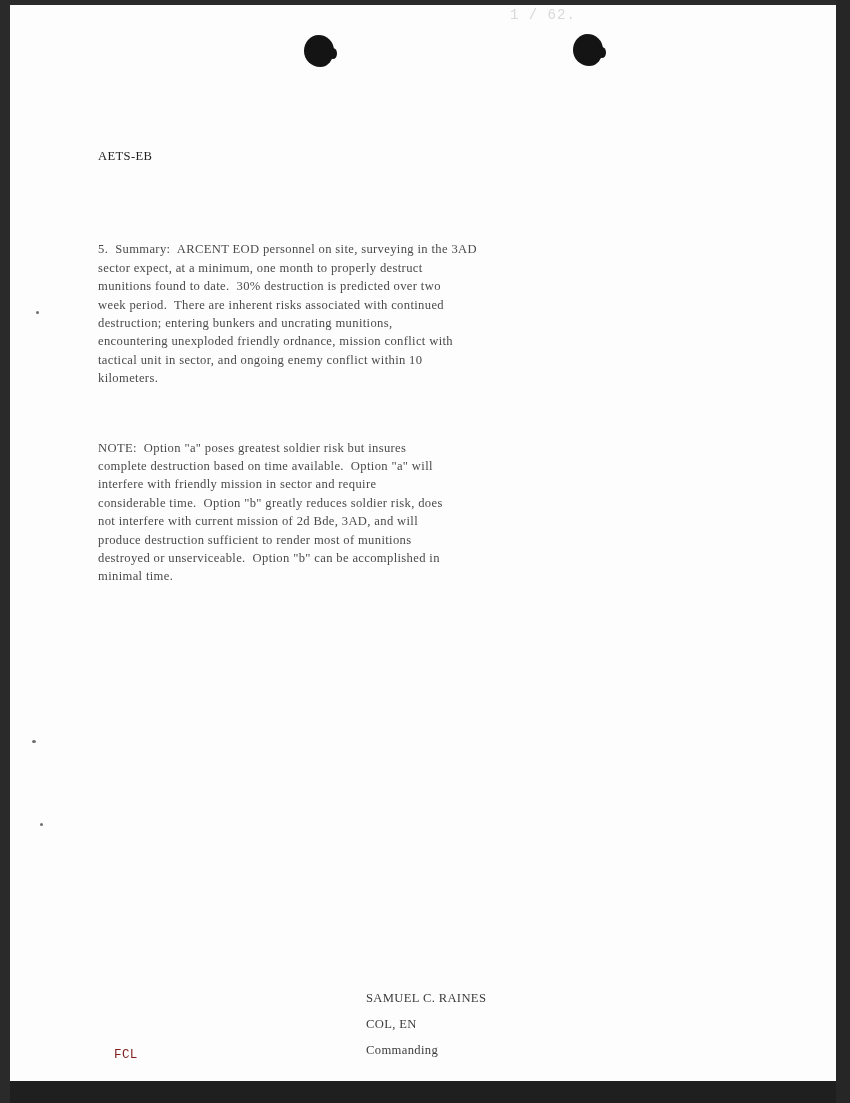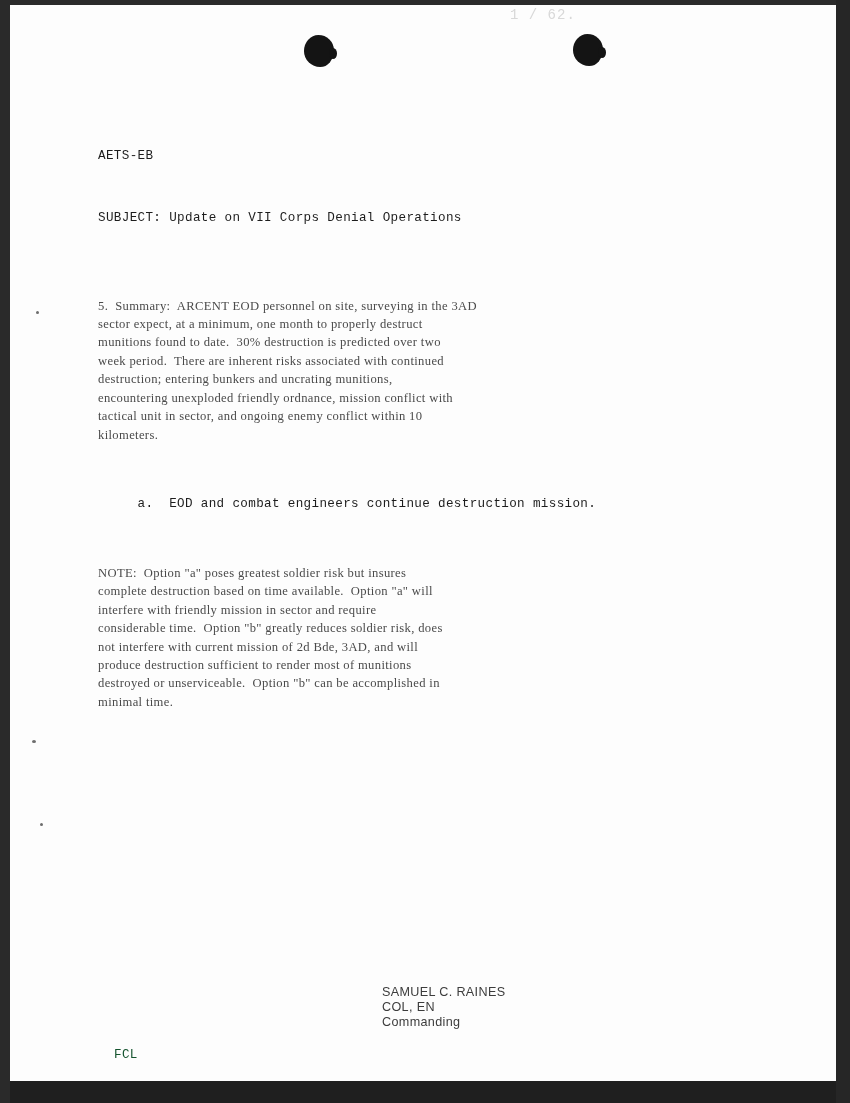--- a/index.html
+++ b/index.html
@@ -81,40 +81,40 @@
     top: 105px;
     width: 680px;
     font-family: "Liberation Mono", monospace;
     font-size: 12.6px;
     line-height: 18.4px;
     color: #1d1d1d;
     letter-spacing: 0.35px;
     white-space: pre-wrap;
   }
   .blk { margin: 0 0 14px 0; }
-  .blk.nogap { margin-bottom: 7px; }
+  .blk.nogap { margin-bottom: 20px; font-family: Liberation Serif, serif; }
   .faded { color: #4a4a4a; font-family: Liberation Serif, serif; }
   .signature {
     position: absolute;
-    left: 372px;
+    left: 356px;
     top: 980px;
-    font-family: Liberation Sans, sans-serif;
+    font-family: Liberation Serif, serif;
     font-size: 12.6px;
-    line-height: 15px;
+    line-height: 26px;
     color: #3c3c3c;
     letter-spacing: 0.35px;
     white-space: pre-wrap;
   }
   .footer-mark {
     position: absolute;
     left: 104px;
     top: 1043px;
     font-family: "Liberation Mono", monospace;
     font-size: 12.6px;
-    color: #14532d;
+    color: #7f1d1d;
     letter-spacing: 0.35px;
   }
   .speck {
     position: absolute;
     background: #6d6d6d;
     border-radius: 50%;
   }
   .s1 { left: 26px; top: 306px; width: 3px; height: 3px; }
   .s2 { left: 22px; top: 735px; width: 4px; height: 3px; }
   .s3 { left: 30px; top: 818px; width: 3px; height: 3px; }
@@ -135,31 +135,29 @@
 
     <div class="hole h1">
         <span class="nub"></span>
       </div>
     <div class="hole h2">
         <span class="nub"></span>
       </div>
 
     <div class="doc-body">
       <div class="blk nogap">AETS-EB</div>
-      <div class="blk">SUBJECT: Update on VII Corps Denial Operations</div>
 
       <div class="blk faded">5.  Summary:  ARCENT EOD personnel on site, surveying in the 3AD
 sector expect, at a minimum, one month to properly destruct
 munitions found to date.  30% destruction is predicted over two
 week period.  There are inherent risks associated with continued
 destruction; entering bunkers and uncrating munitions,
 encountering unexploded friendly ordnance, mission conflict with
 tactical unit in sector, and ongoing enemy conflict within 10
 kilometers.</div>
-      <div class="blk">     a.  EOD and combat engineers continue destruction mission.</div>
       <div class="blk faded">NOTE:  Option "a" poses greatest soldier risk but insures
 complete destruction based on time available.  Option "a" will
 interfere with friendly mission in sector and require
 considerable time.  Option "b" greatly reduces soldier risk, does
 not interfere with current mission of 2d Bde, 3AD, and will
 produce destruction sufficient to render most of munitions
 destroyed or unserviceable.  Option "b" can be accomplished in
 minimal time.</div>
       
       

